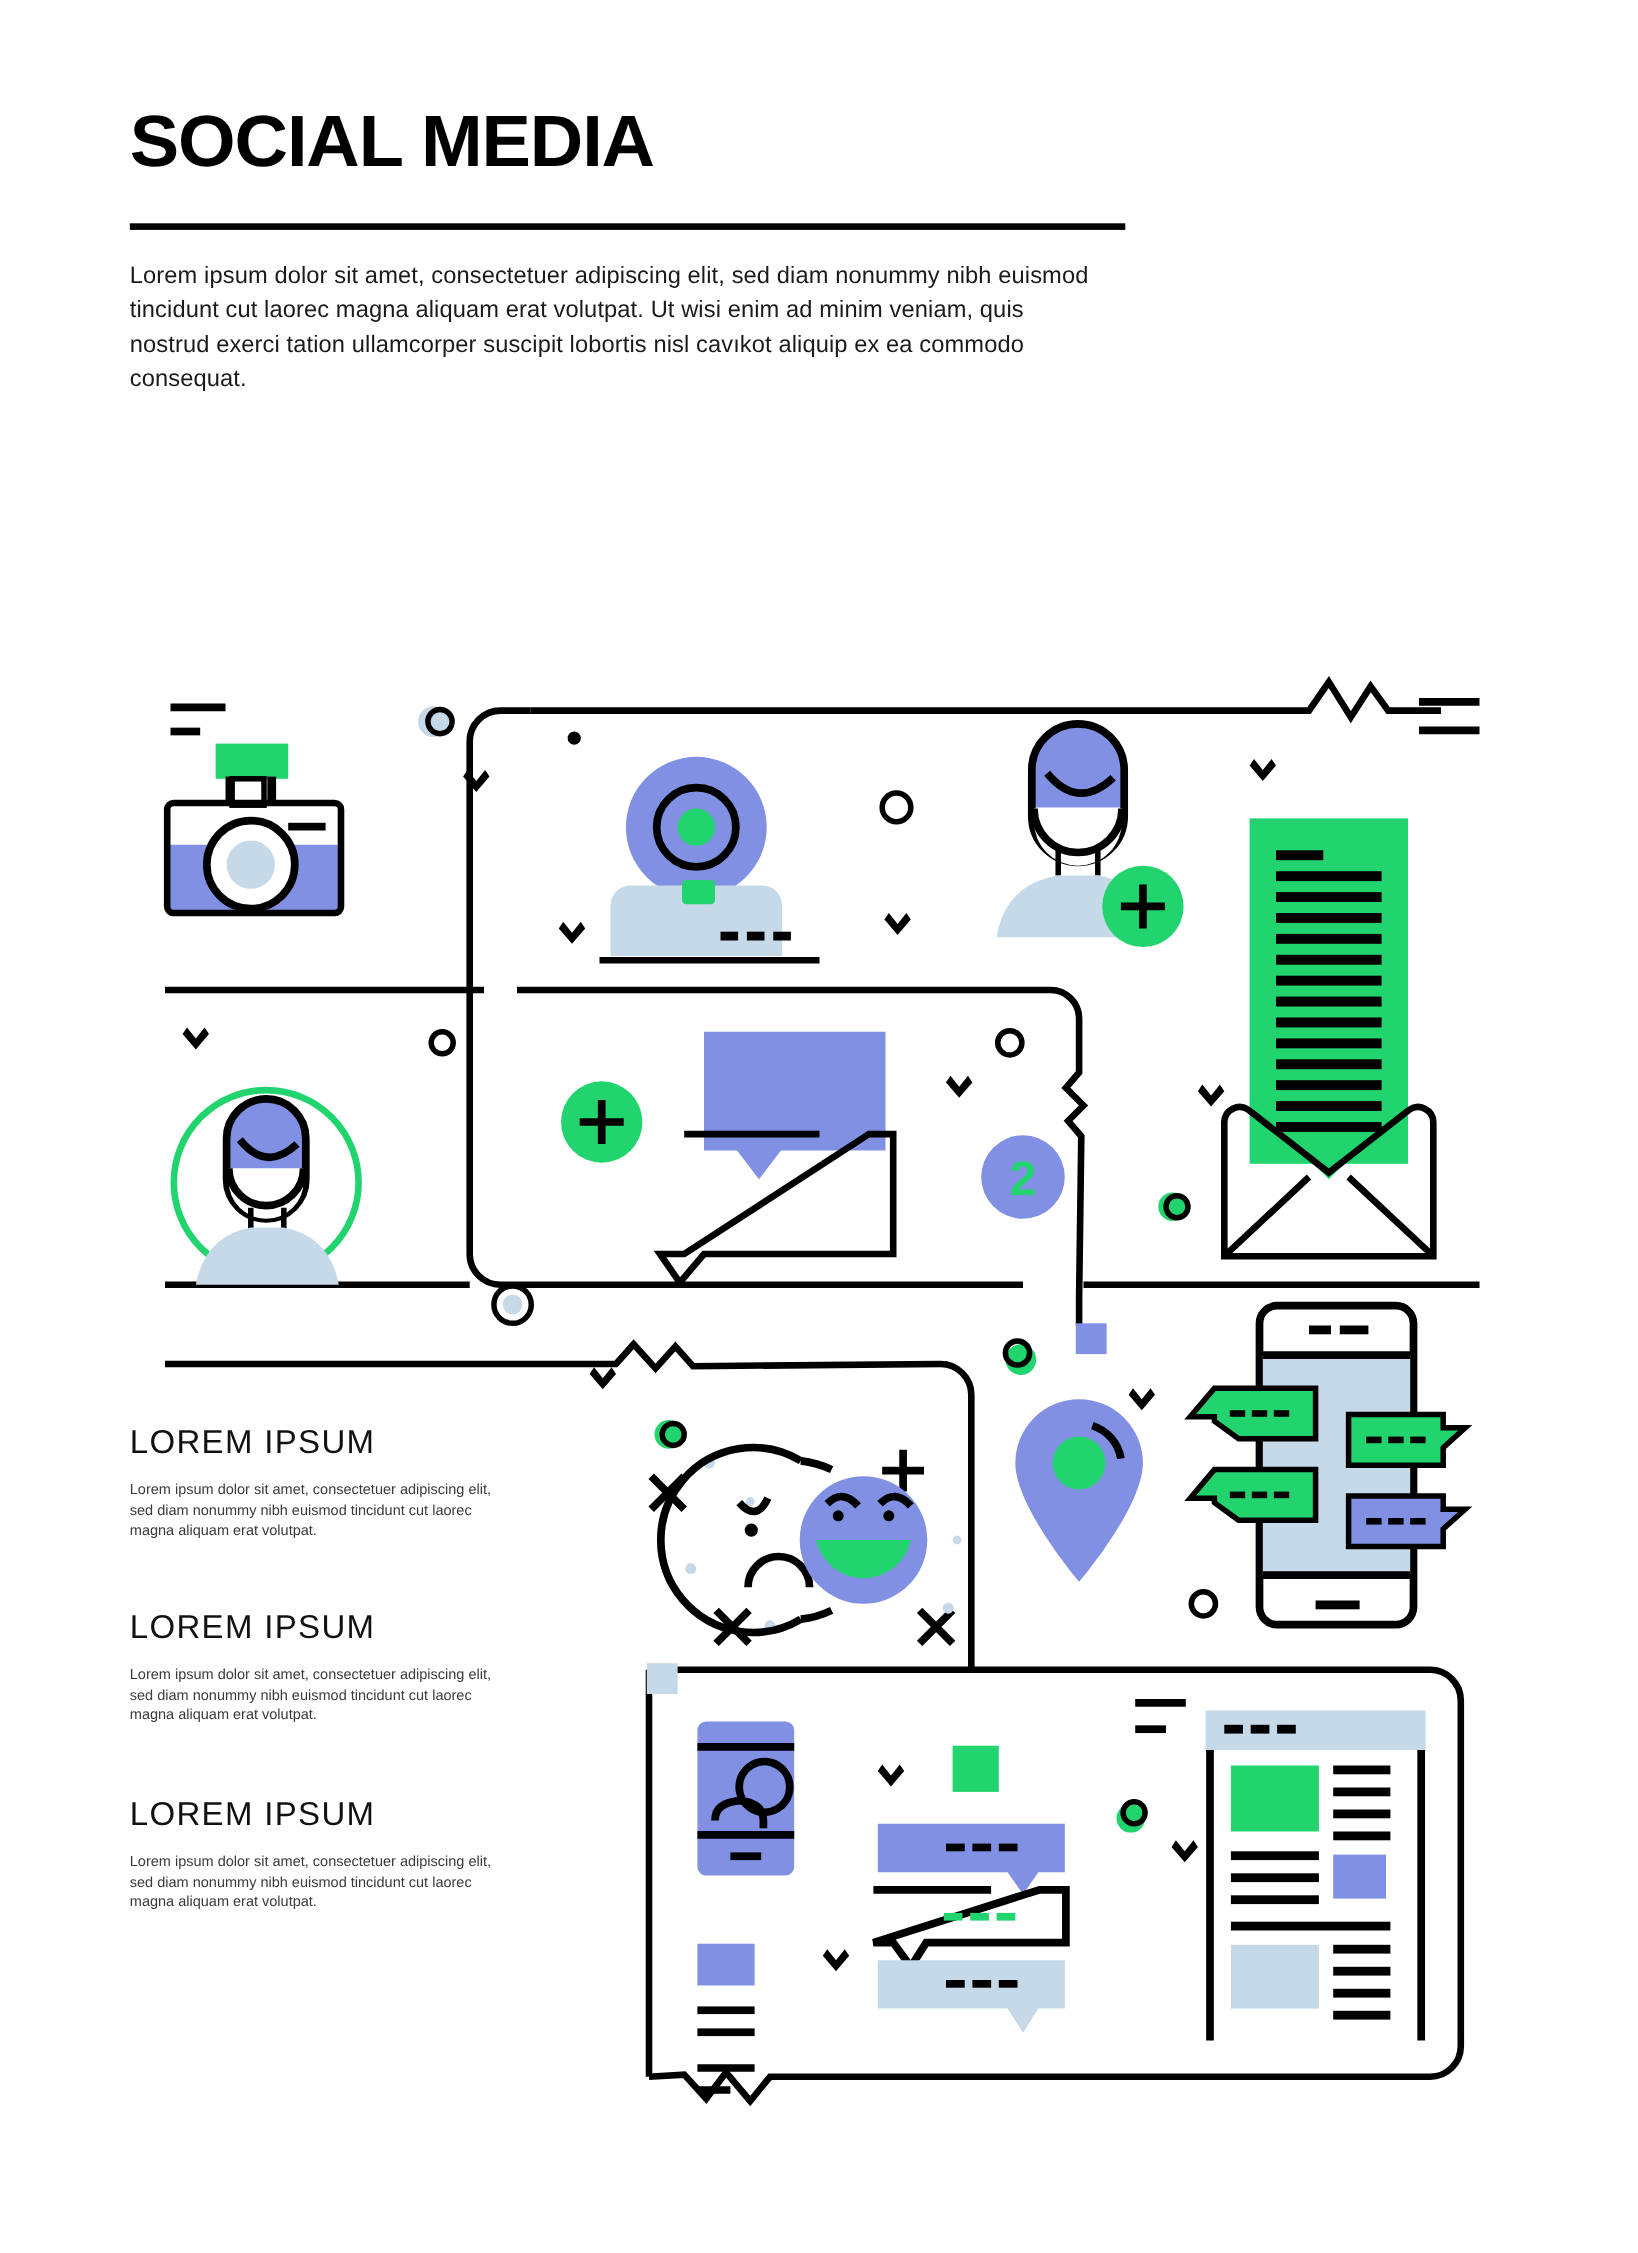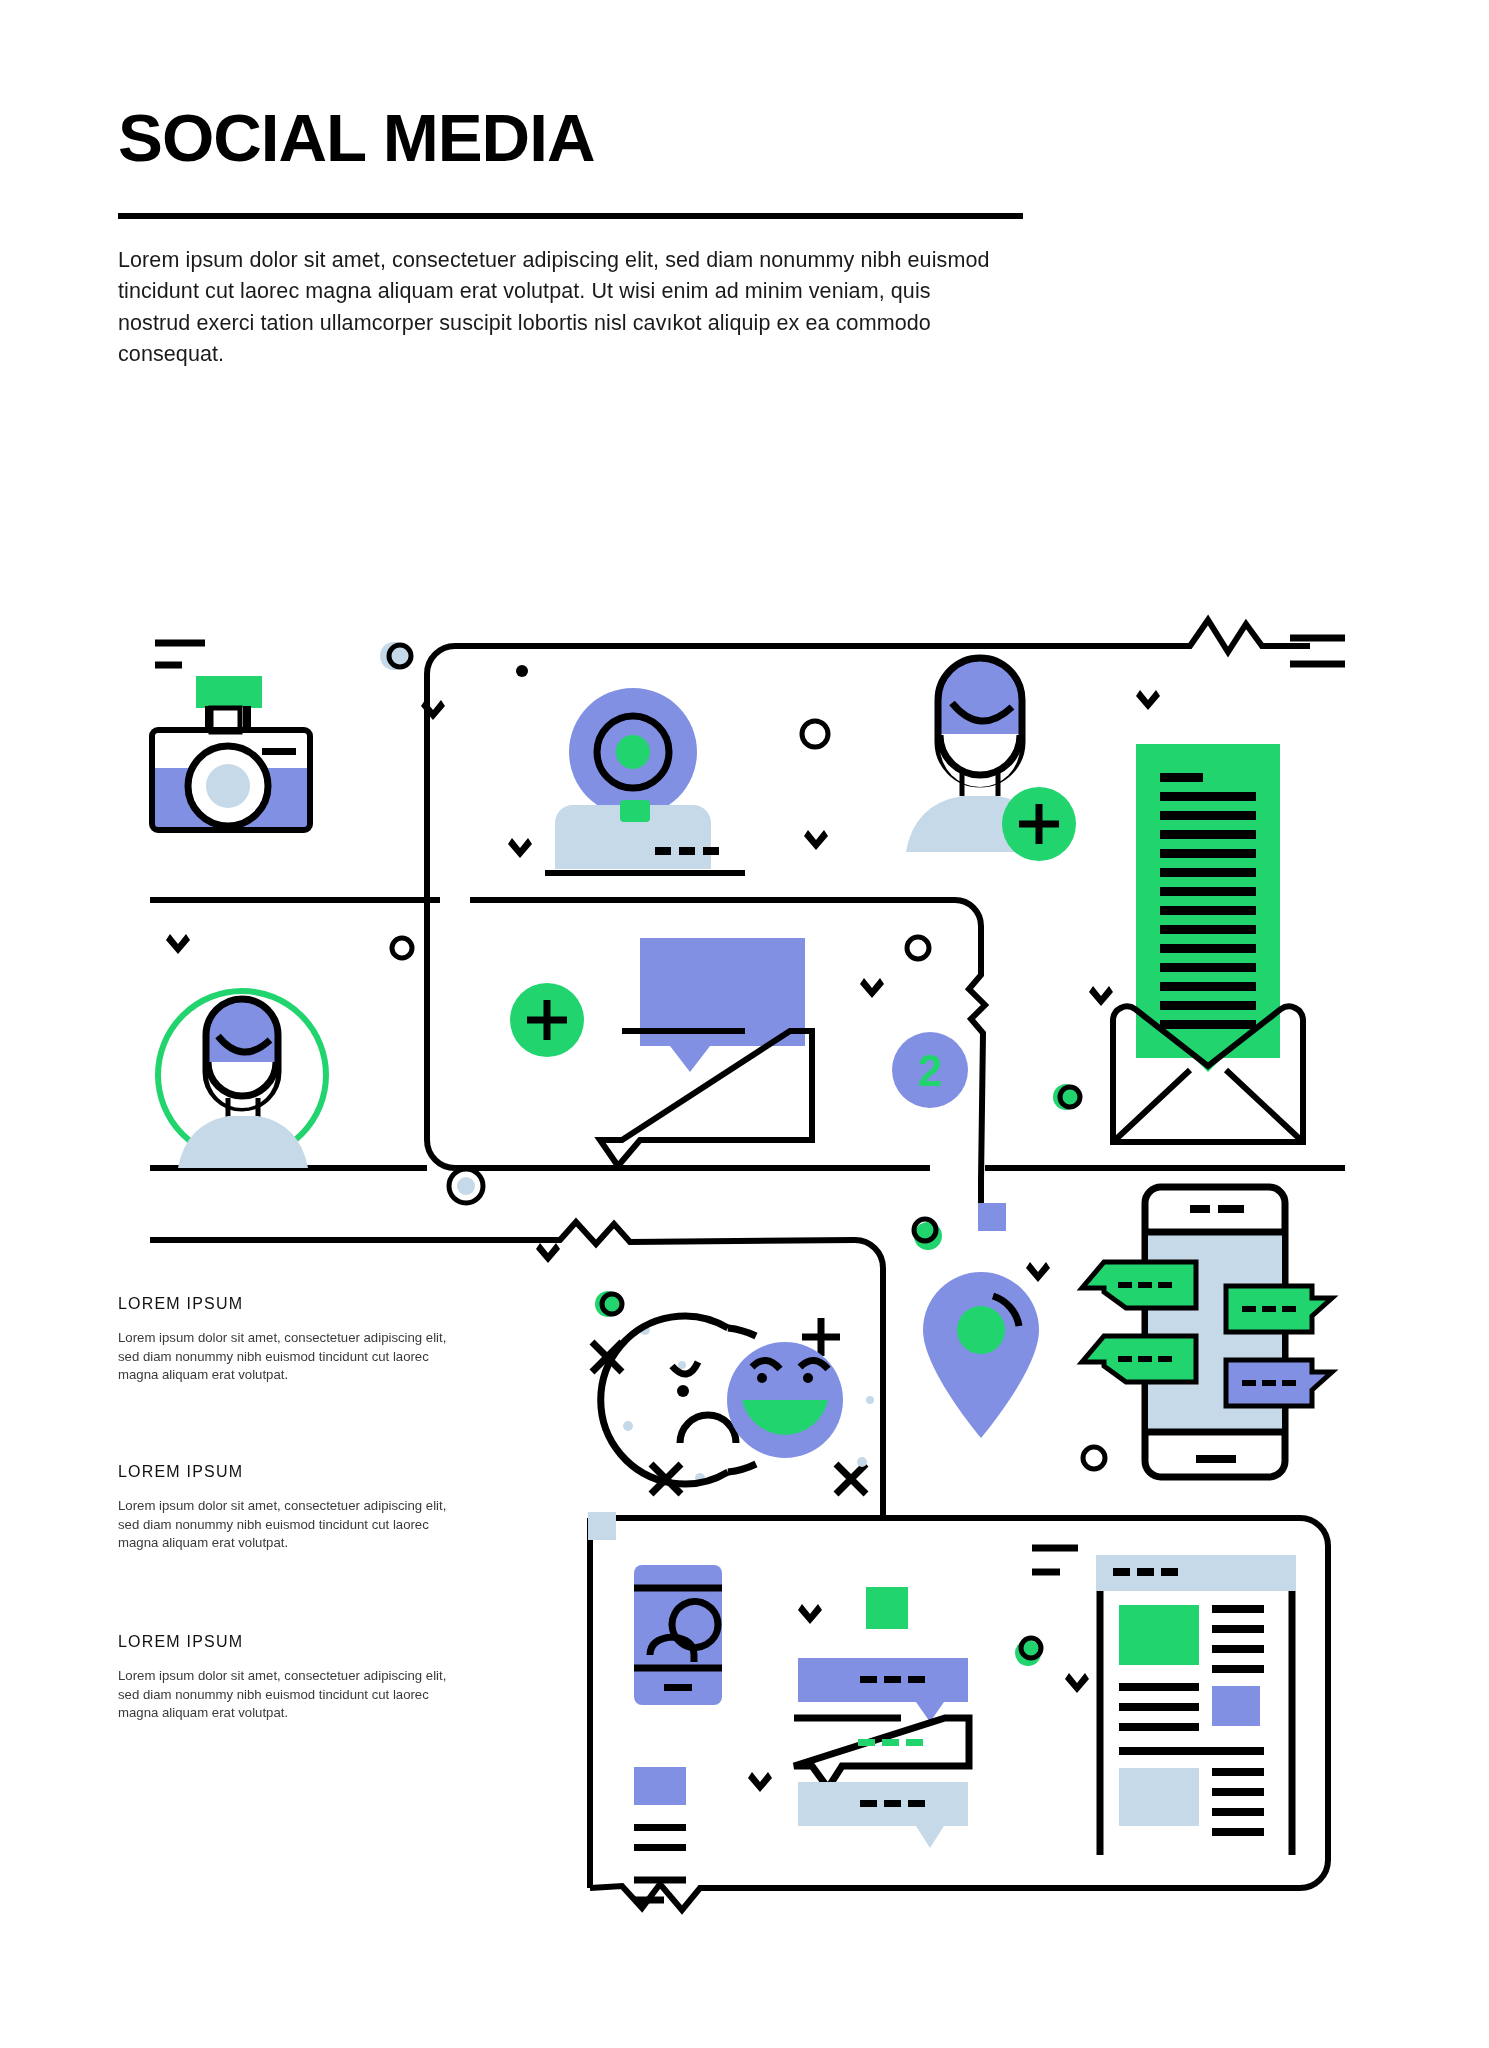--- a/index.html
+++ b/index.html
@@ -13,21 +13,21 @@
     position: relative;
     overflow: hidden;
     font-family: "Liberation Sans", sans-serif;
     -webkit-font-smoothing: antialiased;
   }
 
   
   #header {
     position: absolute;
     left: 118px;
-    top: 105px;
+    top: 95px;
     width: 905px;
   }
   #poster-title {
     font-family: "Liberation Sans", sans-serif;
     font-weight: bold;
     font-size: 66px;
     letter-spacing: -1px;
     line-height: 1.0;
     color: #000000;
     margin: 0;
@@ -50,21 +50,21 @@
     font-weight: 300;
   }
 
   
   .text-block {
     position: absolute;
     left: 118px;
     width: 330px;
   }
   .tb-heading {
-    font-size: 16px;
+    font-size: 30px;
     letter-spacing: 1.2px;
     color: #111111;
     font-weight: 400;
     margin: 0 0 16px 0;
   }
   .tb-body {
     font-size: 13.2px;
     line-height: 1.42;
     color: #3a3a3a;
     font-weight: 300;

